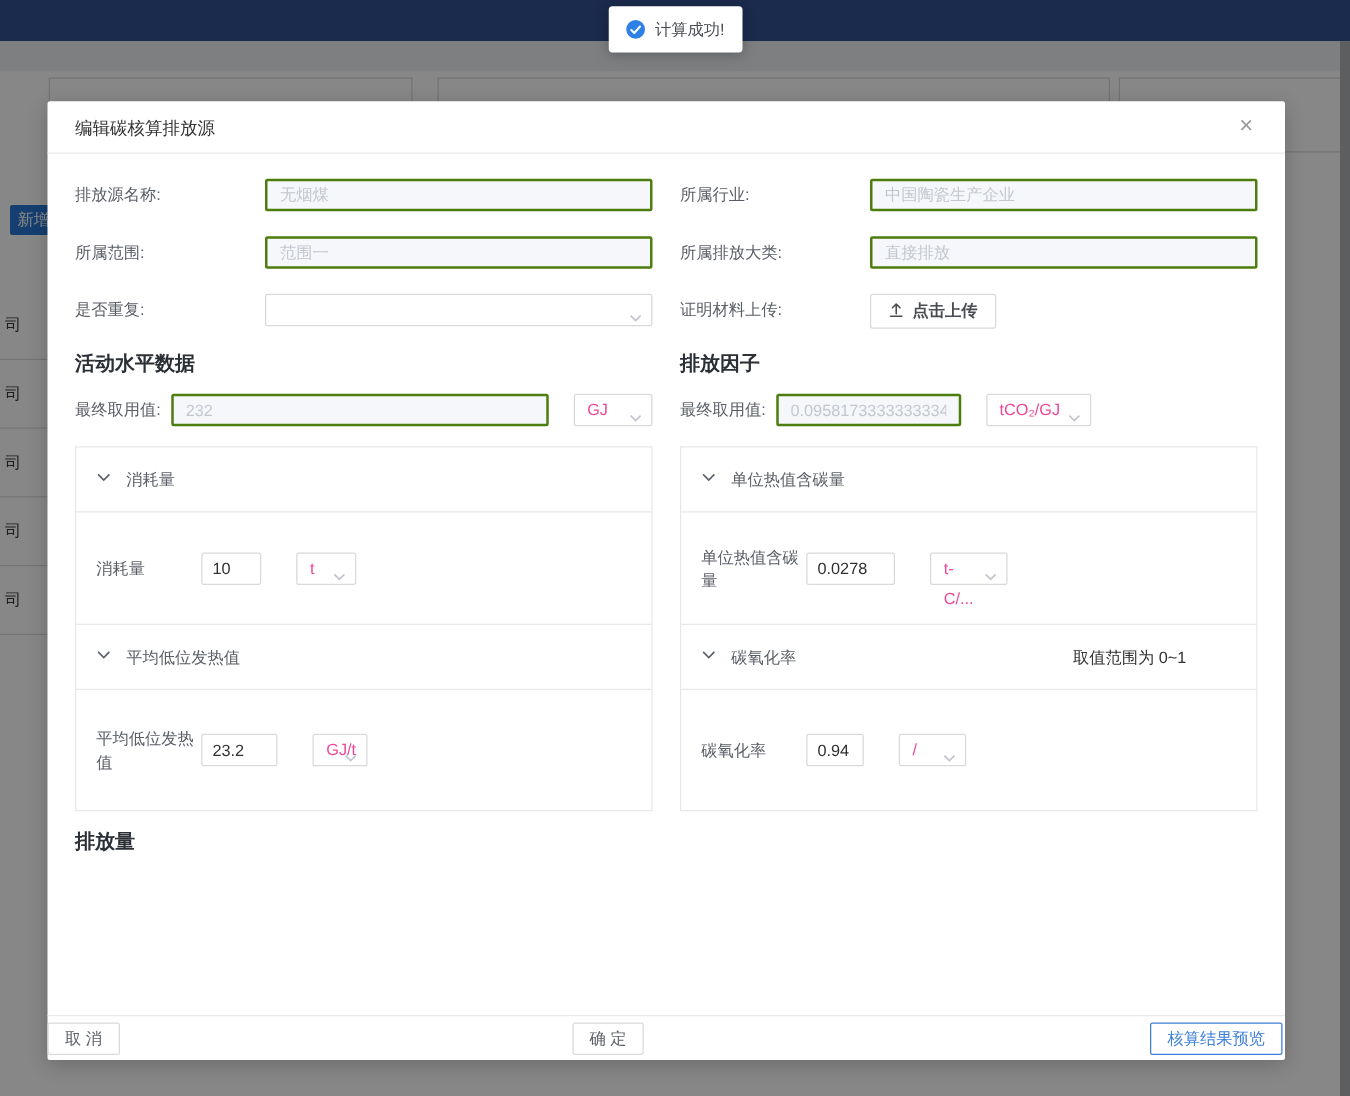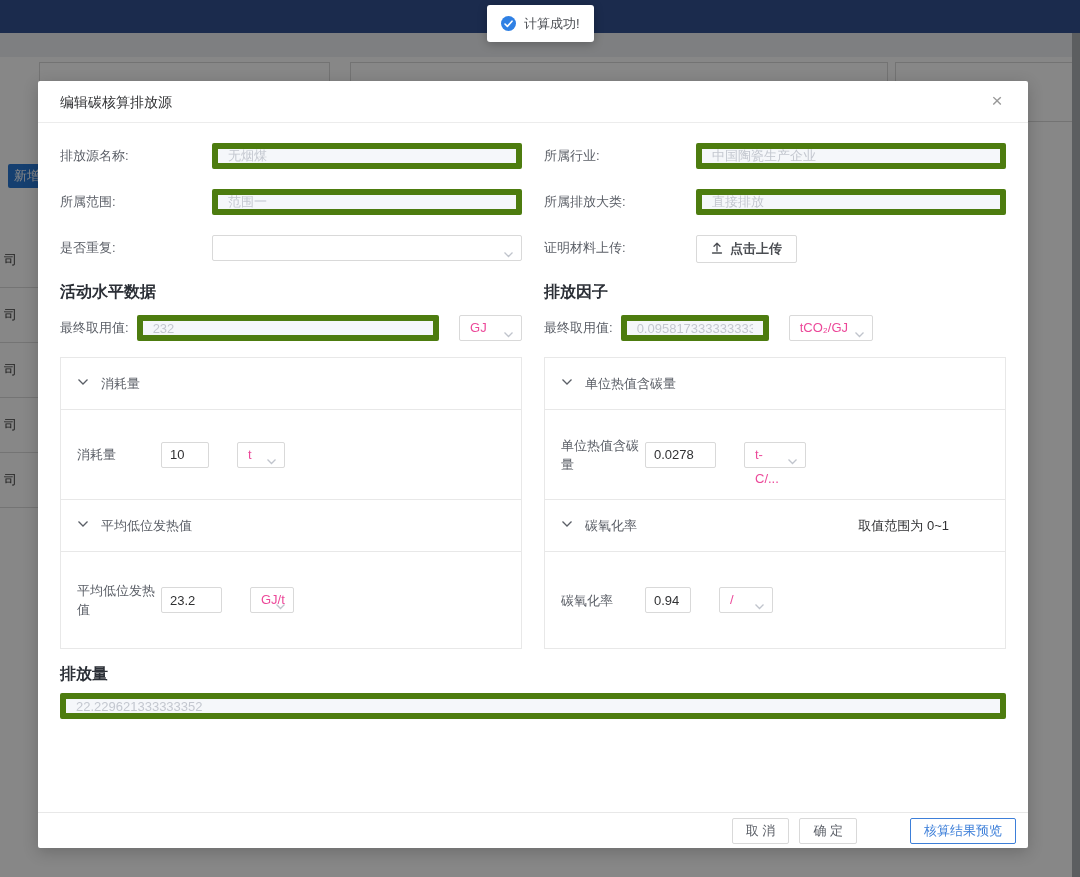--- a/index.html
+++ b/index.html
@@ -29,21 +29,21 @@
   #modal { position:absolute; left:38px; top:81px; width:990px; height:767px; background:#fff; z-index:20; border-radius:2px; box-shadow:0 4px 16px rgba(0,0,0,0.2); }
   .m-header { height:42px; line-height:42px; padding:0 22px; font-size:14px; color:#303133; border-bottom:1px solid #ececec; position:relative; }
   .m-close { position:absolute; right:16px; top:0; width:30px; height:42px; text-align:center; font-size:19px; color:#999; line-height:40px; cursor:pointer; }
   .m-body { padding:20px 22px 0 22px; }
 
   .form-grid { display:grid; grid-template-columns:1fr 1fr; column-gap:22px; }
   .f-row { display:flex; margin-bottom:20px; height:26px; }
   .f-label { width:152px; flex:0 0 152px; font-size:13px; color:#5a5e66; line-height:26px; }
   .f-ctrl { flex:1; position:relative; }
   input.inp { width:100%; height:26px; font-size:13px; padding:0 10px; border-radius:2px; outline:none; font-family:inherit; }
-  input.inp-dis { background:#f5f7fa; border:6px solid #4d7c0f; color:#c3c7cf; }
+  input.inp-dis { background:#f5f7fa; border:2px solid #4d7c0f; color:#c3c7cf; }
   .select-box { height:26px; border:1px solid #d9d9d9; border-radius:2px; background:#fff; position:relative; font-size:13px; color:#ec4899; line-height:24px; padding:0 22px 0 10px; }
   .select-box .chev { position:absolute; right:7px; top:8px; }
   .upload-btn { display:inline-flex; align-items:center; gap:7px; height:28px; padding:0 14px; border:1px solid #d9d9d9; border-radius:2px; background:#fff; font-size:13px; color:#4a4d52; font-weight:bold; cursor:pointer; }
 
   .sections { display:grid; grid-template-columns:1fr 1fr; column-gap:22px; }
   .sec-title { font-size:16px; font-weight:bold; color:#2b2f36; line-height:22px; margin-bottom:12px; }
   .final-row { display:flex; align-items:center; margin-bottom:0; }
   .final-label { font-size:13px; color:#5a5e66; margin-right:8px; white-space:nowrap; }
   .final-input { width:150px; margin-right:20px; }
   .unit-select { width:80px; }
@@ -55,21 +55,21 @@
   .p-body { display:flex; align-items:center; padding:0 16px; }
   .p-body.b1 { height:90px; flex:0 0 90px; border-bottom:1px solid #e8e8e8; }
   .p-body.b2 { flex:1; }
   .p-row-label { width:84px; flex:0 0 84px; font-size:13px; color:#5a5e66; line-height:19px; }
   .p-input { height:26px; border:1px solid #d9d9d9; border-radius:2px; padding:0 8px; font-size:13px; color:#303133; margin-right:28px; outline:none; font-family:inherit; background:#fff; }
   .p-select { line-height:24px; }
 
   .emis-title { font-size:16px; font-weight:bold; color:#2b2f36; line-height:22px; margin-top:14px; }
   .emis-input { width:222px; height:27px; margin-top:8px; }
 
-  .m-footer { position:absolute; left:0; bottom:0; width:100%; height:36px; border-top:1px solid #e8e8e8; display:flex; align-items:center; justify-content:flex-end; gap:10px; padding-right:12px; }
+  .m-footer { position:absolute; left:0; bottom:0; width:100%; height:36px; border-top:1px solid #e8e8e8; display:flex; align-items:center; justify-content:space-between; gap:10px; padding-right:2px; }
   .btn { height:26px; padding:0 13px; font-size:13px; border-radius:2px; background:#fff; cursor:pointer; font-family:inherit; }
   .btn-plain { border:1px solid #d9d9d9; color:#5a5e66; }
   .btn-blue { border:1px solid #3d7fd9; color:#3d7fd9;margin-left:43px; }
 </style>
 </head>
 <body>
 
 <div id="navbar"></div>
 
 <div id="page-bg">
@@ -282,21 +282,20 @@
                   </svg>
               </span>
             </div>
           </div>
         </div>
       </div>
     </div>
 
     <div>
       <div class="emis-title">排放量</div>
-      <input class="inp inp-dis emis-input" readonly="" value="22.229621333333352" style="">
     </div>
   </div>
 
   <div class="m-footer">
     <button class="btn btn-plain">取 消</button>
     <button class="btn btn-plain">确 定</button>
     <button class="btn btn-blue">核算结果预览</button>
   </div>
 </div>
 

